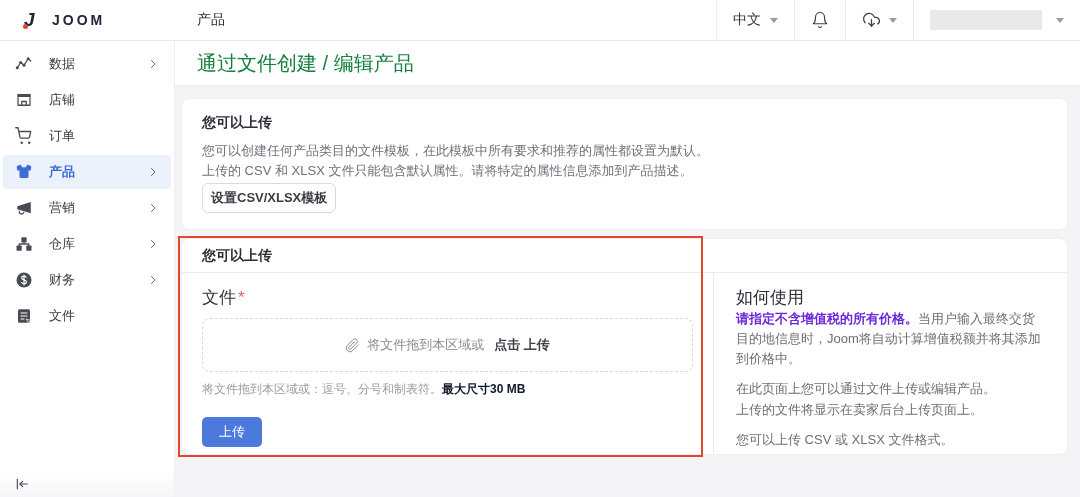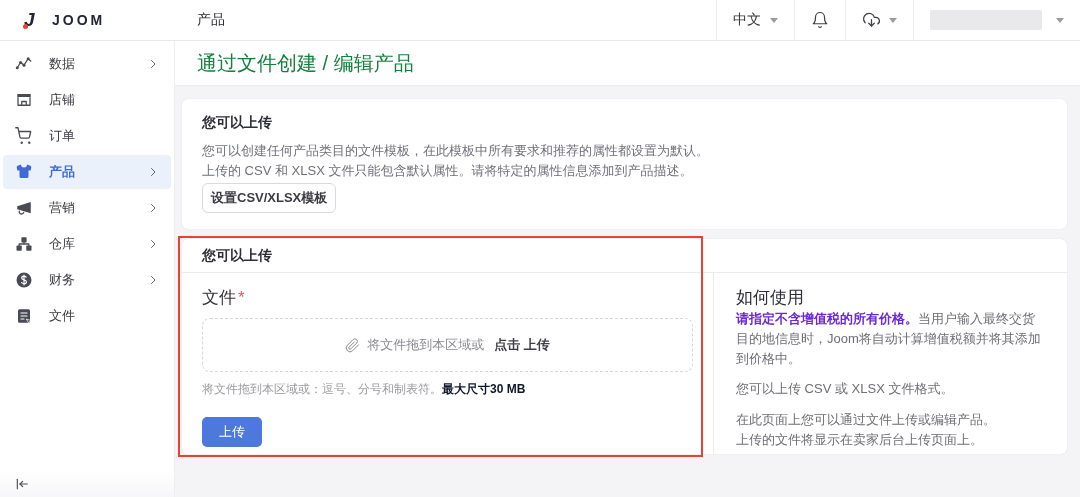--- a/index.html
+++ b/index.html
@@ -298,25 +298,25 @@
               </div>
               <button class="btn-primary">上传</button>
             </div>
 
             <div class="upload-right">
               <h2>如何使用</h2>
               <p>
                 <b>请指定不含增值税的所有价格。</b><span>当用户输入最终交货目的地信息时，Joom将自动计算增值税额并将其添加到价格中。</span>
               </p>
               <p>
-                <span>您可以上传 CSV 或 XLSX 文件格式。</span>
+                <span>在此页面上您可以通过文件上传或编辑产品。</span><br>
+                <span>上传的文件将显示在卖家后台上传页面上。</span>
               </p>
               <p>
-                <span>在此页面上您可以通过文件上传或编辑产品。</span><br>
-                <span>上传的文件将显示在卖家后台上传页面上。</span>
+                <span>您可以上传 CSV 或 XLSX 文件格式。</span>
               </p>
             </div>
           </div>
         </section>
 
       </div>
     </main>
   </div>
 </div>
 

